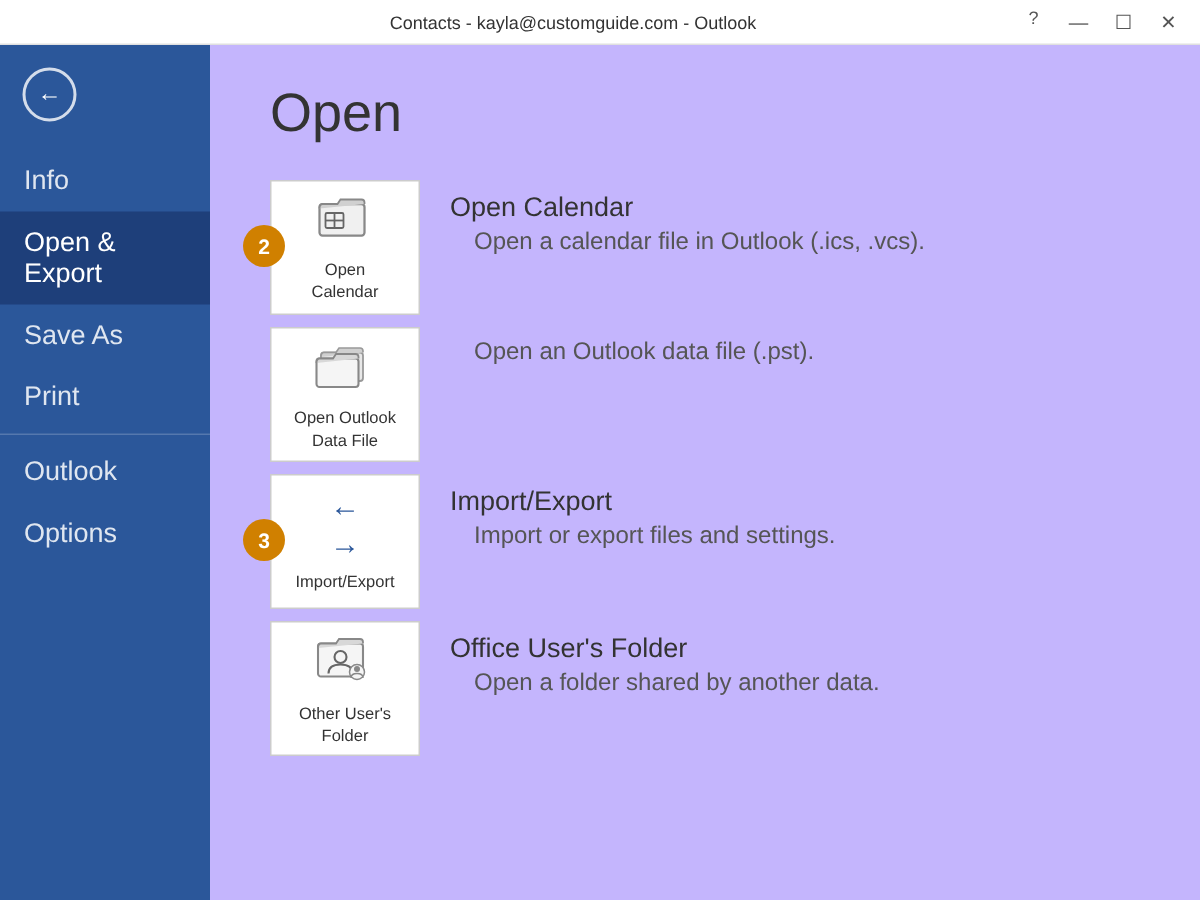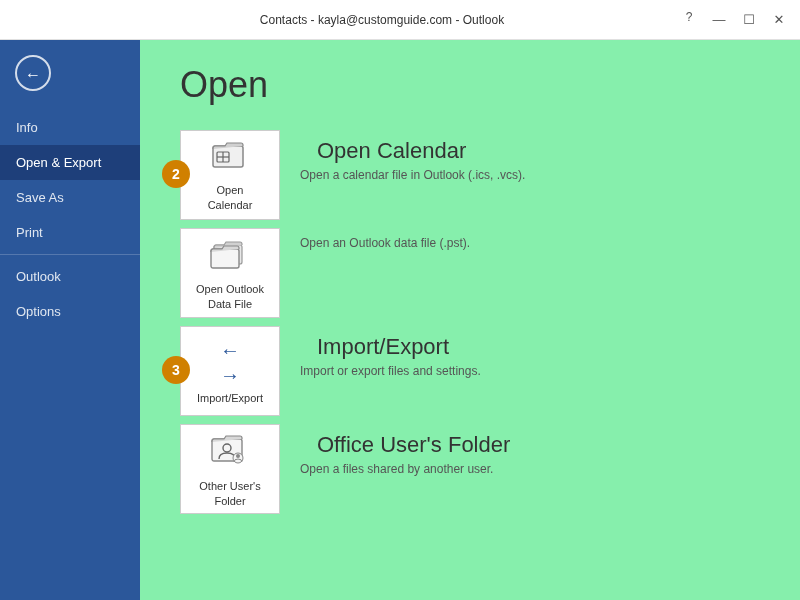--- a/index.html
+++ b/index.html
@@ -8,21 +8,21 @@
       height: 600px;
       font-family: 'Segoe UI', Arial, sans-serif;
       background: #fff;
       overflow: hidden;
       display: flex;
       flex-direction: column;
     }
 
     
     .titlebar {
-      height: 40px;
+      height: 30px;
       background: #fff;
       display: flex;
       align-items: center;
       justify-content: space-between;
       padding: 0 8px;
       border-bottom: 1px solid #e0e0e0;
       flex-shrink: 0;
     }
     .titlebar-title {
       font-size: 12px;
@@ -92,21 +92,21 @@
 
     .sidebar-nav {
       display: flex;
       flex-direction: column;
       margin-top: 4px;
     }
 
     .sidebar-item {
       padding: 10px 16px;
       color: rgba(255,255,255,0.85);
-      font-size: 13px;
+      font-size: 18px;
       cursor: pointer;
       text-decoration: none;
     }
     .sidebar-item.active {
       background: #1e3f7a;
       color: #fff;
     }
     .sidebar-item.disabled {
       color: rgba(255,255,255,0.4);
       cursor: default;
@@ -114,21 +114,21 @@
 
     .sidebar-divider {
       height: 1px;
       background: rgba(255,255,255,0.2);
       margin: 4px 0;
     }
 
     
     .main-content {
       flex: 1;
-      background: #86efac;
+      background: #c4b5fd;
       overflow-y: auto;
       padding: 24px 40px;
     }
 
     .page-title {
       font-size: 36px;
       font-weight: 300;
       color: #333;
       margin-bottom: 24px;
     }
@@ -191,29 +191,29 @@
       color: #333;
       line-height: 1.3;
     }
 
     
     .option-desc {
       margin-left: 20px;
       padding-top: 8px;
     }
     .option-desc-title {
-      font-size: 22px;
+      font-size: 18px;
       font-weight: 400;
       color: #333;
       margin-bottom: 4px;
-      margin-left: 17px;
     }
     .option-desc-text {
-      font-size: 12px;
+      font-size: 16px;
       color: #555;
+      margin-left: 16px;
     }
 
     
     .import-export-icon {
       display: flex;
       flex-direction: column;
       align-items: center;
       gap: 2px;
     }
     .arrow-left {
@@ -334,20 +334,20 @@
 
               <circle cx="27" cy="28" r="5" fill="#f5f5f5" stroke="#888" stroke-width="1"></circle>
               <circle cx="27" cy="26" r="2" fill="#888"></circle>
               <path d="M23 32 Q23 29 27 29 Q31 29 31 32" fill="none" stroke="#888" stroke-width="1"></path>
             </svg>
           </div>
           <div class="option-card-label">Other User's<br>Folder</div>
         </div>
         <div class="option-desc">
           <div class="option-desc-title">Office User's Folder</div>
-          <div class="option-desc-text">Open a files shared by another user.</div>
+          <div class="option-desc-text">Open a folder shared by another data.</div>
         </div>
       </div>
 
     </div>
   </div>
 
 </div>
 
 </body></html>

